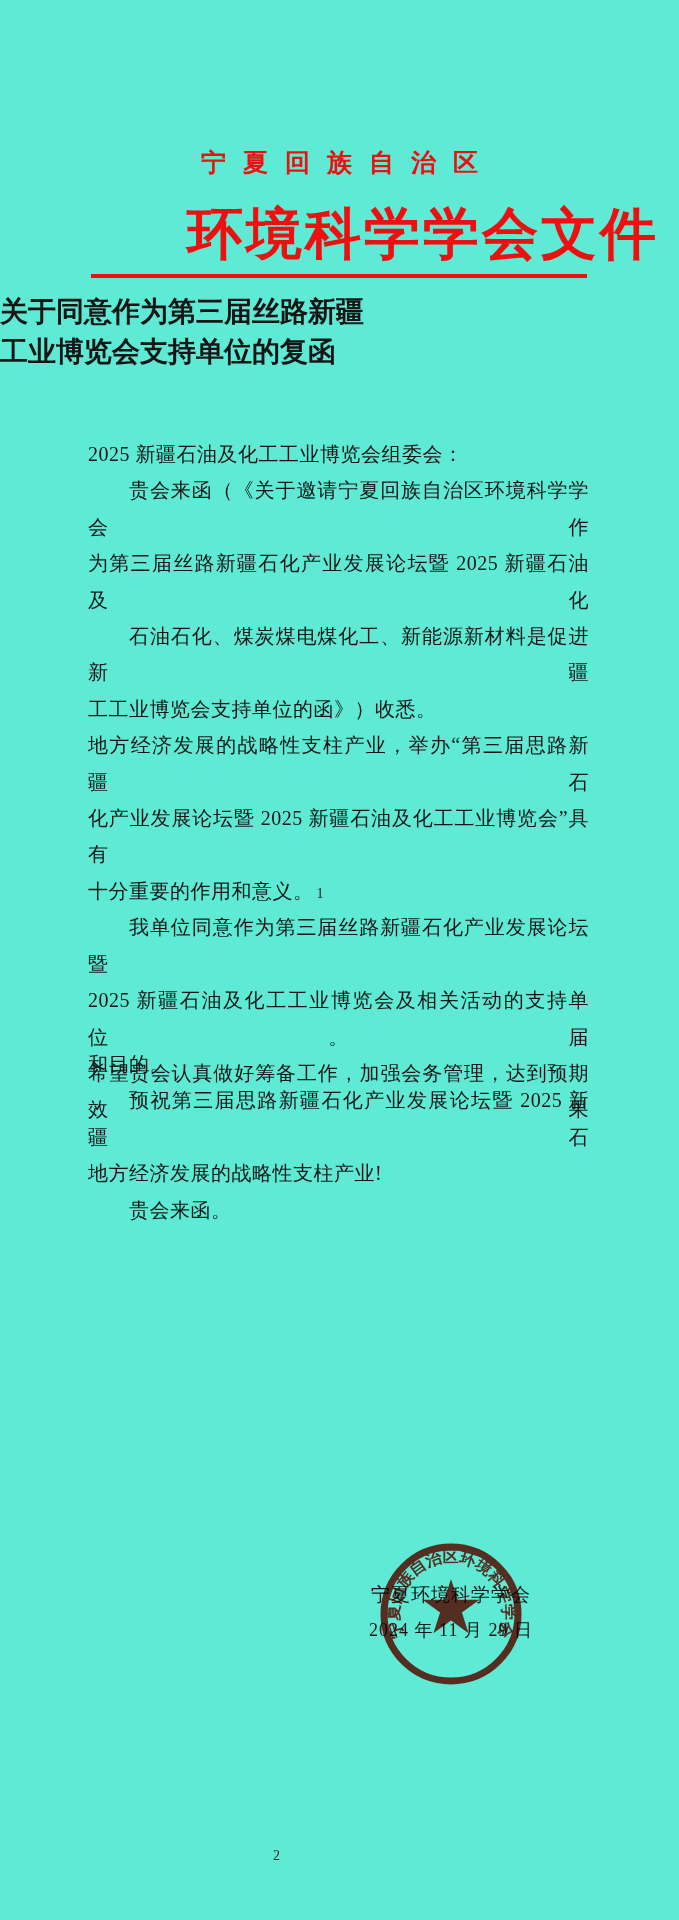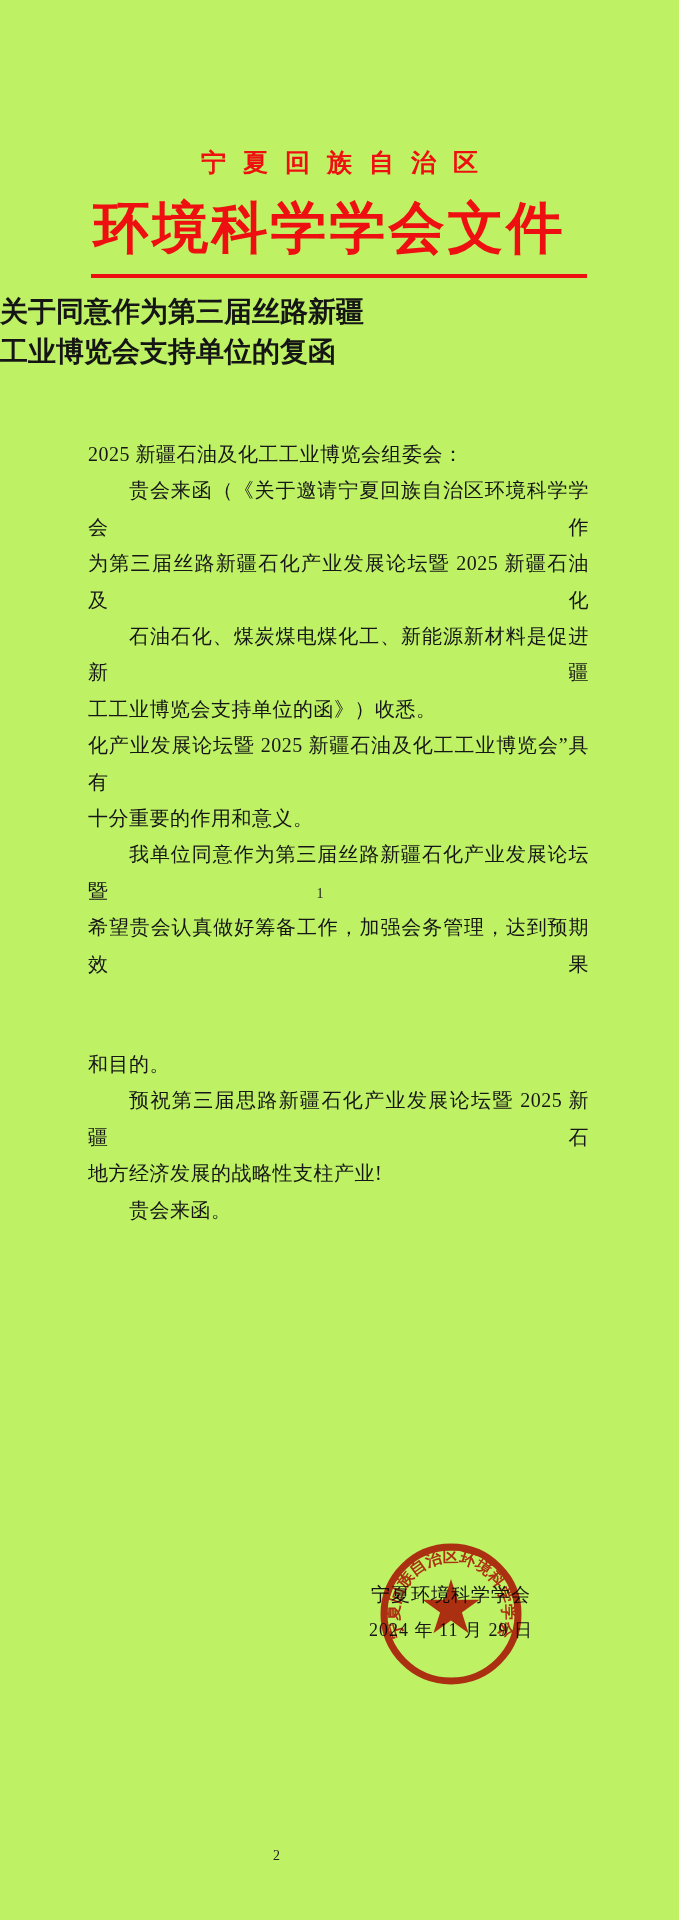--- a/index.html
+++ b/index.html
@@ -1,29 +1,29 @@
 <!DOCTYPE html>
 <html style="--accent: #ee1010;"><head>
 <meta charset="utf-8">
 <style>
   html,body{margin:0;padding:0;background:#ffffff;}
   #canvas{
-    position:relative;width:679px;height:1920px;background:#bef264;
+    position:relative;width:679px;height:1920px;background:#5eead4;
     font-family:"Liberation Serif","DejaVu Serif",serif;color:#161616;
     overflow:hidden;
   }
   
   .org-region{
     position:absolute;top:146px;left:0;width:679px;text-align:center;
     color:var(--accent);font-size:25px;font-weight:bold;
     letter-spacing:17px;text-indent:17px;
     font-family:"Liberation Serif","DejaVu Serif",serif;
   }
   .org-title{
-    position:absolute;top:191px;left:0;width:659px;text-align:center;
+    position:absolute;top:197px;left:0;width:659px;text-align:right;
     color:var(--accent);font-size:56px;font-weight:bold;letter-spacing:3px;
     font-family:"Liberation Serif","DejaVu Serif",serif;white-space:nowrap;
   }
   .red-rule{
     position:absolute;top:274px;left:91px;width:496px;height:4px;
     background:var(--accent);
   }
   
   .doc-title{
     position:absolute;top:292px;left:0;width:679px;
@@ -65,23 +65,25 @@
     <div>工业博览会支持单位的复函</div>
   </div>
 
   <div class="body-block" style="top:436px">
     <div class="bodyline">2025 新疆石油及化工工业博览会组委会：</div>
     <div>
         <div class="bodyline fill indent">贵会来函（《关于邀请宁夏回族自治区环境科学学会作</div>
         <div class="bodyline fill">为第三届丝路新疆石化产业发展论坛暨 2025 新疆石油及化</div>
         <div class="bodyline fill indent">石油石化、煤炭煤电煤化工、新能源新材料是促进新疆</div>
         <div class="bodyline">工工业博览会支持单位的函》）收悉。</div>
+        <div class="bodyline fill">地方经济发展的战略性支柱产业，举办“第三届思路新疆石</div>
         <div class="bodyline fill">化产业发展论坛暨 2025 新疆石油及化工工业博览会”具有</div>
         <div class="bodyline">十分重要的作用和意义。</div>
         <div class="bodyline fill indent">我单位同意作为第三届丝路新疆石化产业发展论坛暨</div>
+        <div class="bodyline fill">2025 新疆石油及化工工业博览会及相关活动的支持单位。届</div>
         <div class="bodyline fill">希望贵会认真做好筹备工作，加强会务管理，达到预期效果</div>
       </div>
   </div>
   <div class="pageno" id="pageno1">1</div>
 
   <div class="body-block" style="top:1046px">
     <div>
         <div class="bodyline">和目的。</div>
         <div class="bodyline fill indent">预祝第三届思路新疆石化产业发展论坛暨 2025 新疆石</div>
         <div class="bodyline">地方经济发展的战略性支柱产业!</div>

